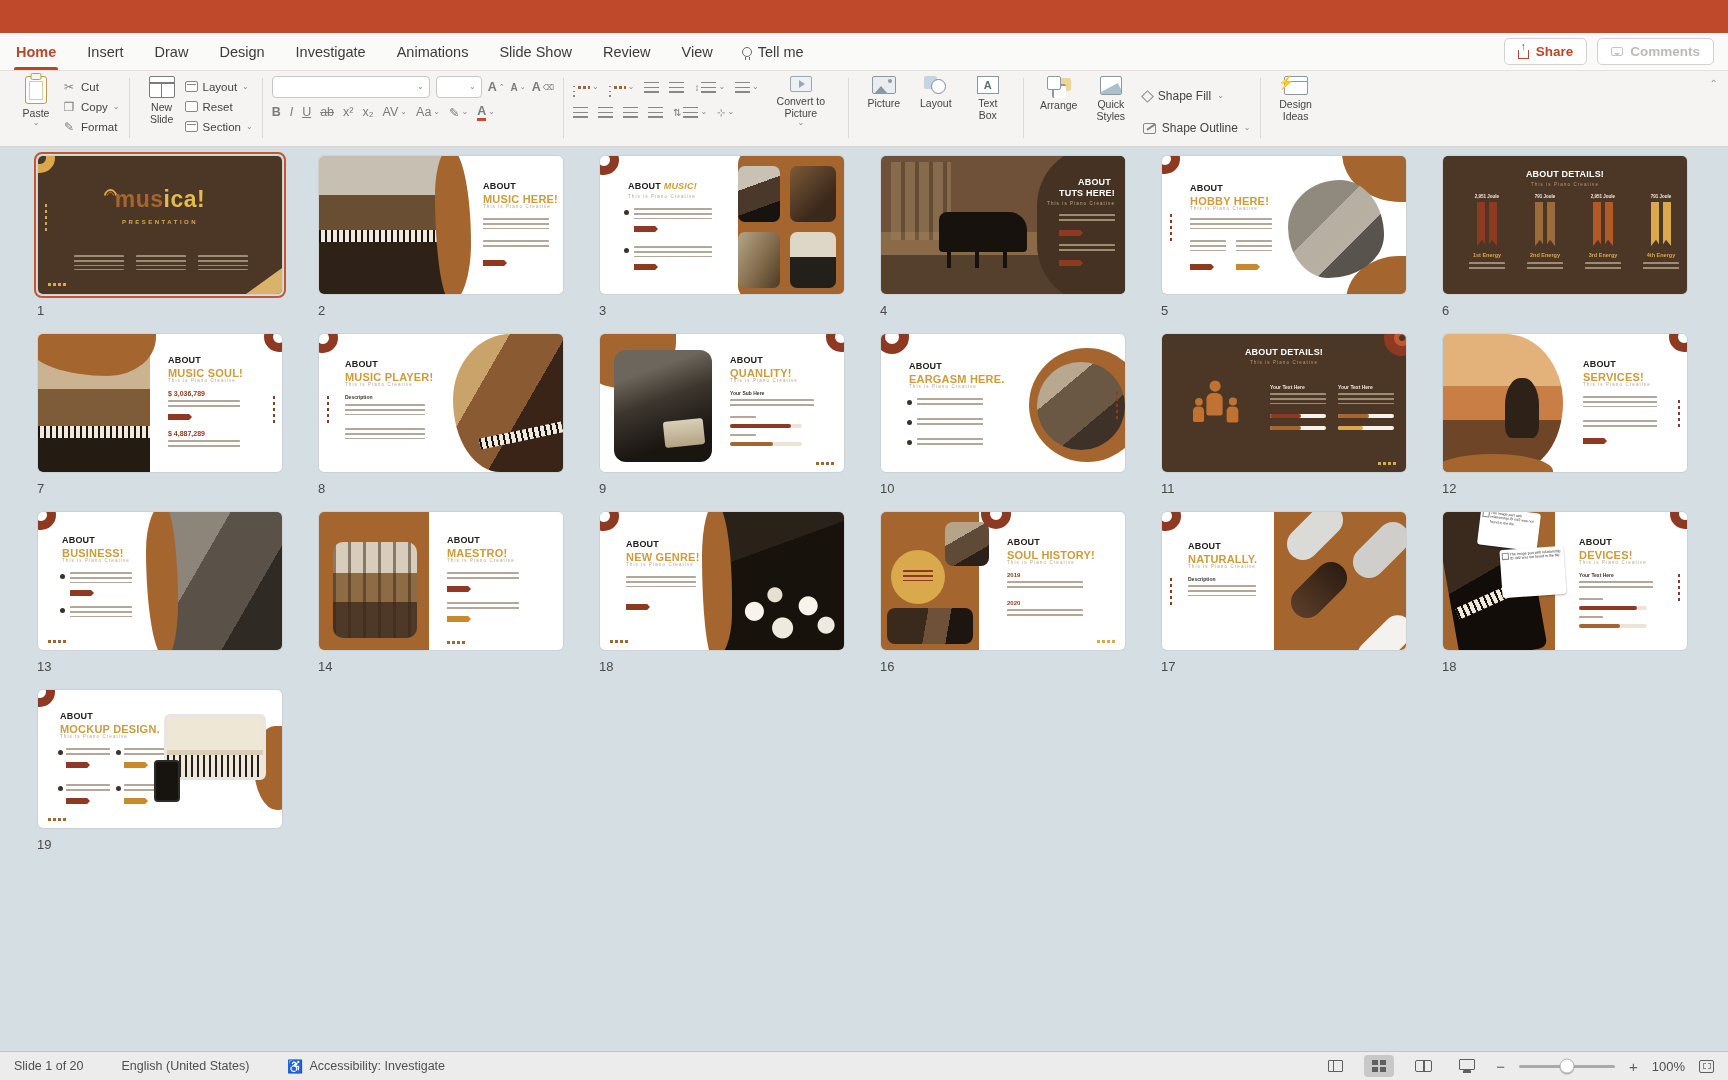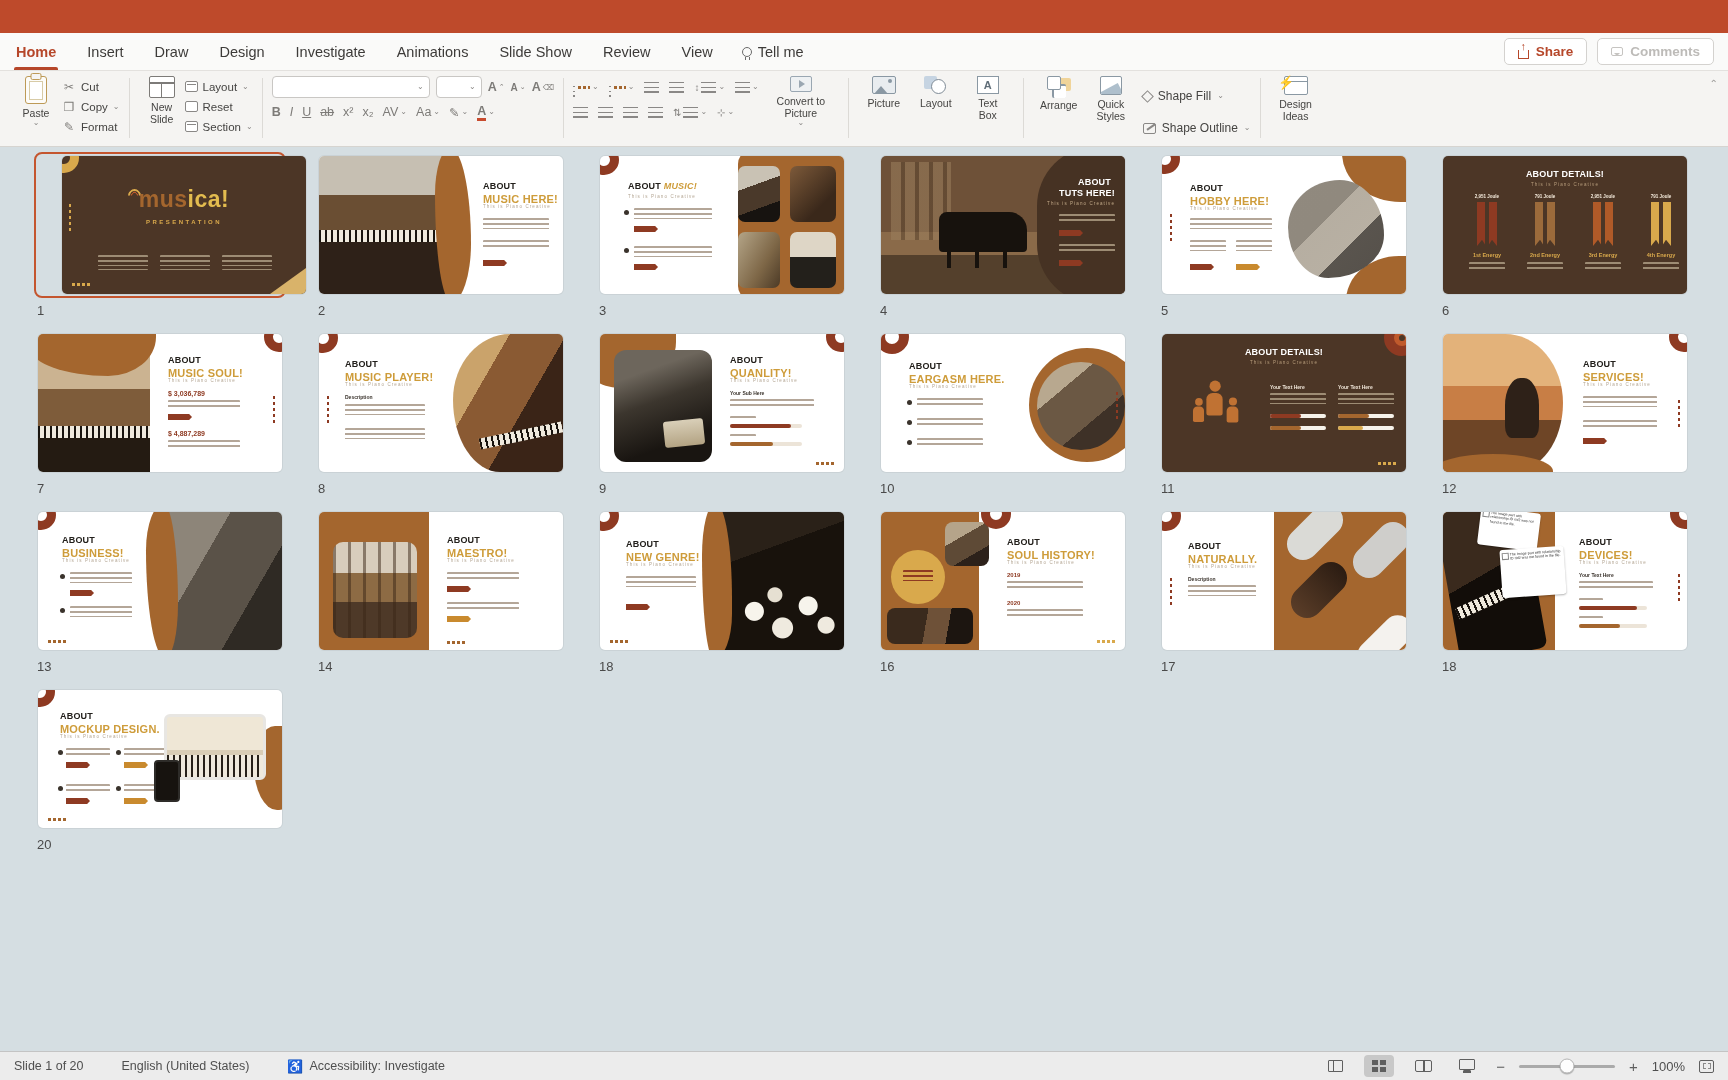--- a/index.html
+++ b/index.html
@@ -364,21 +364,21 @@
 Ideas</span>
     </div>
     <div class="collapse">⌃</div>
   </div>
 
   <div class="sorter">
     <div class="grid">
 
       <div class="cell sel">
         <div class="twrap">
-          <div class="thumb" style="background:#4C3626;margin-left:24px;">
+          <div class="thumb" style="background:#4C3626;">
             <span class="donut gold" style="left:-13px;top:-13px;"></span>
             <span class="vdash gold" style="left:7px;top:48px;"></span>
             <span class="spiral" style="left:66px;top:33px;"></span>
             <div class="coverttl" style="top:30px;"><span class="a">mus</span><span class="b">ica!</span></div>
             <div class="coversub" style="top:63px;">PRESENTATION</div>
             <span class="glg lt" style="left:36px;bottom:24px;width:50px;height:15px;"></span>
             <span class="glg lt" style="left:98px;bottom:24px;width:50px;height:15px;"></span>
             <span class="glg lt" style="left:160px;bottom:24px;width:50px;height:15px;"></span>
             <span class="dots gold" style="left:10px;bottom:8px;"></span>
             <span class="photo" style="right:0;bottom:0;width:36px;height:26px;background:#D9B36A;clip-path:polygon(100% 0,100% 100%,0 100%);"></span>
@@ -762,21 +762,21 @@
           <span class="glg" style="left:86px;top:94px;width:44px;height:9px;"></span>
           <span class="chip gold" style="left:86px;top:108px;"></span>
           <span class="photo" style="right:-16px;top:36px;width:44px;height:84px;background:#A4662E;border-radius:50% 40% 45% 55%;"></span>
           <span class="photo" style="right:16px;top:24px;width:102px;height:66px;border:3px solid #e8e6e2;border-radius:6px;background:linear-gradient(180deg,#efe7d6 0 55%,#d9cdb6 55%);">
             <span class="keys" style="left:0;right:0;bottom:0;height:22px;background:repeating-linear-gradient(90deg,#2a2télé420 0 2px,#efe9dd 2px 6px);background:repeating-linear-gradient(90deg,#26201a 0 2px,#efe9dd 2px 6px);"></span>
           </span>
           <span class="photo" style="right:102px;top:70px;width:26px;height:42px;background:#17130f;border:2px solid #2e2c29;border-radius:4px;"></span>
           <span class="dots" style="left:10px;bottom:7px;"></span>
         </div>
           </div>
-        <div class="snum">20</div>
+        <div class="snum">19</div>
       </div>
 
 
     </div>
   </div>
 
   <div class="statusbar">
     <div class="sb-item">
         <span>Slide 1 of 20</span>
       </div>

